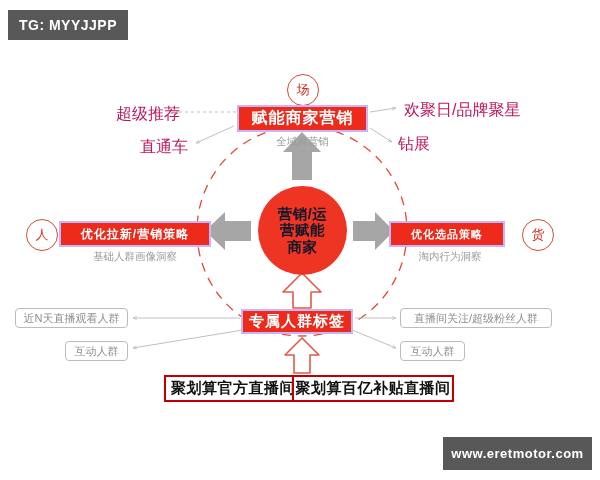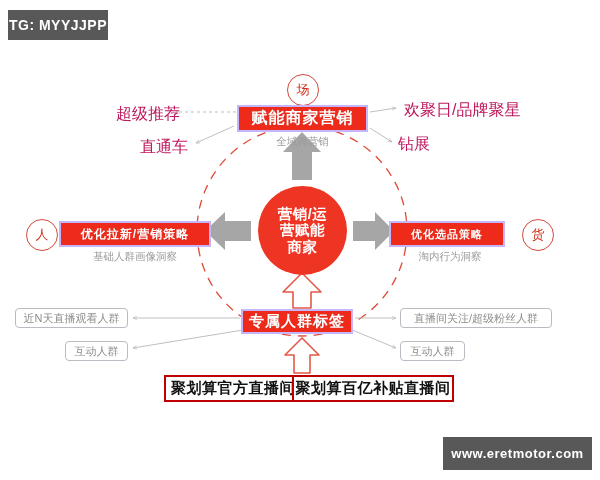--- a/index.html
+++ b/index.html
@@ -24,21 +24,21 @@
     color: #ffffff;
     font-weight: bold;
     letter-spacing: 0.5px;
     display: flex;
     align-items: center;
     justify-content: center;
   }
   #tg-badge {
     left: 8px;
     top: 10px;
-    width: 100px;
+    width: 120px;
     height: 30px;
     font-size: 14px;
   }
   #site-badge {
     left: 443px;
     top: 437px;
     width: 149px;
     height: 33px;
     font-size: 13px;
   }
@@ -161,21 +161,21 @@
   #ring-chang { left: 287px; top: 74px; }
   #ring-ren   { left: 26px;  top: 219px; }
   #ring-huo   { left: 522px; top: 219px; }
   
   #center-circle {
     position: absolute;
     left: 258px; top: 186px;
     width: 89px; height: 89px;
     border-radius: 50%;
     background: #EE3423;
-    color: #ffffff;
+    color: #0f172a;
     font-weight: bold;
     font-size: 14.5px;
     line-height: 1.12;
     display: flex;
     flex-direction: column;
     align-items: center;
     justify-content: center;
     text-align: right;
     letter-spacing: 0.5px;
   }

